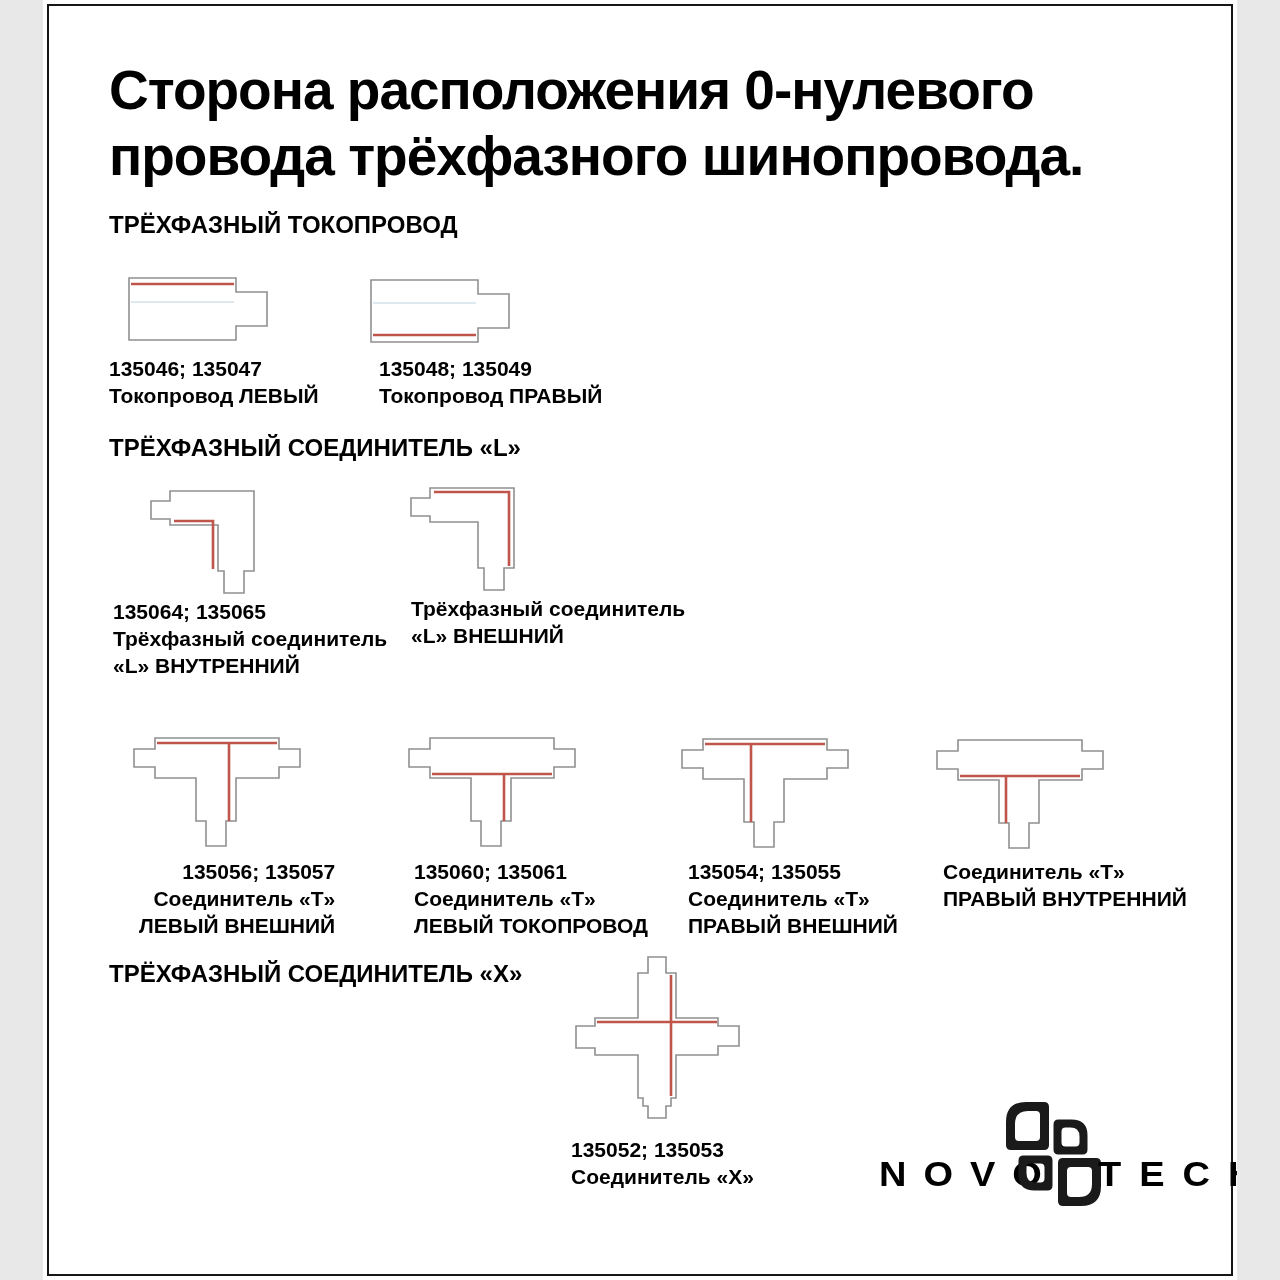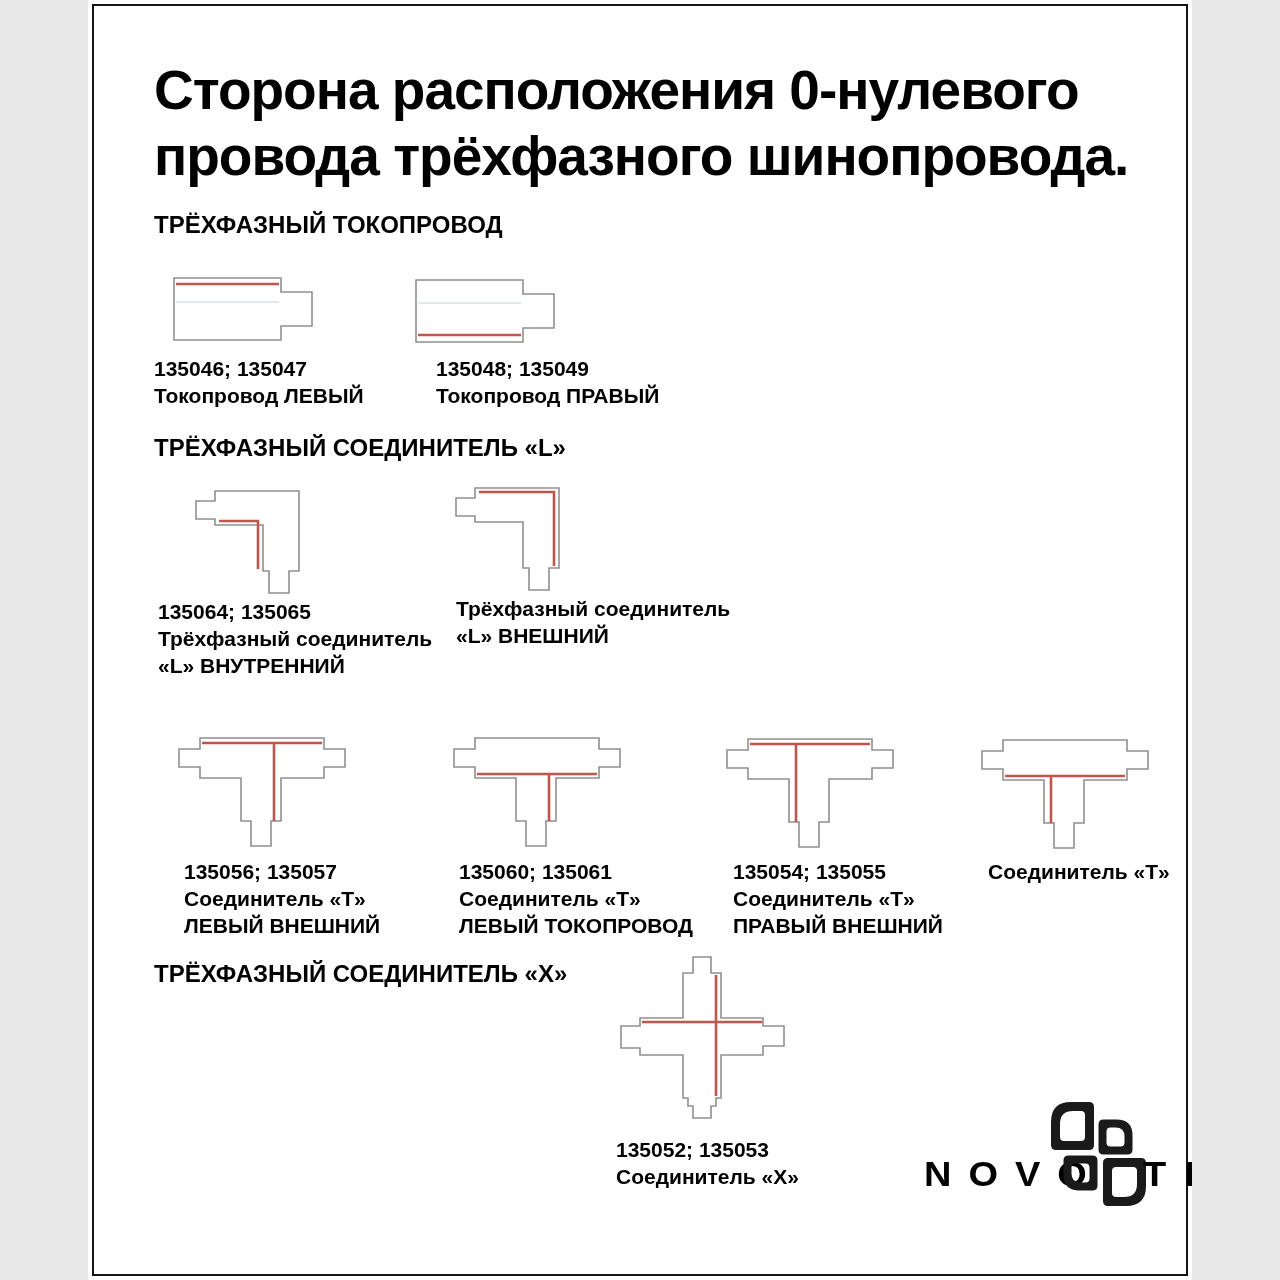--- a/index.html
+++ b/index.html
@@ -1,17 +1,17 @@
 <!DOCTYPE html>
 <html style="--outline-color: #909090; --neutral-color: #c0564b; --faint-color: #d3e1ea;"><head>
 <meta charset="utf-8">
 <style>
   html,body{margin:0;padding:0;background:#e8e8e8;}
   #canvas{
-    position:relative;width:1104px;height:1280px;background:#ffffff;
+    position:relative;width:1194px;height:1280px;background:#ffffff;
     font-family:"Liberation Sans","DejaVu Sans",sans-serif;color:#000;
     overflow:hidden;margin:0 auto;
   }
   #frame{position:absolute;left:4px;top:4px;right:4px;bottom:4px;border:2px solid #161616;pointer-events:none;}
   .abs{position:absolute;}
   .title{font-size:55px;line-height:66px;font-weight:bold;letter-spacing:-1px;white-space:nowrap;}
   .sec-heading{font-size:24px;font-weight:bold;white-space:nowrap;letter-spacing:0px;text-align:center;}
   .lbl{font-size:21px;line-height:27px;font-weight:bold;white-space:nowrap;}
   .lbl div{white-space:nowrap;}
   svg.diagram{overflow:visible;}
@@ -60,21 +60,21 @@
   <svg class="abs diagram" style="left:327px;top:279px;" width="140" height="64" viewBox="0 0 140 64">
     <use href="#feed-outline" class="outline"></use>
     <path class="faint" d="M3 24 H106"></path>
     <path class="neutral" d="M3 56 H106"></path>
   </svg>
 
   <div class="abs lbl" style="left:66px;top:355px;">
     <div>135046; 135047</div>
     <div>Токопровод ЛЕВЫЙ</div>
   </div>
-  <div class="abs lbl" style="left:348px;top:355px;">
+  <div class="abs lbl" style="left:336px;top:355px;">
     <div>135048; 135049</div>
     <div>Токопровод ПРАВЫЙ</div>
   </div>
 
   <div class="abs sec-heading" style="left:66px;top:434px;">ТРЁХФАЗНЫЙ СОЕДИНИТЕЛЬ «L»</div>
 
   <svg class="abs diagram" style="left:107px;top:490px;" width="108" height="104" viewBox="0 0 108 104">
     <use href="#l-outline" class="outline"></use>
     <path class="neutral" d="M24 31 H63 V79"></path>
   </svg>
@@ -112,37 +112,38 @@
     <path class="neutral" d="M24 7 H144"></path>
     <path class="neutral" d="M70 7 V85"></path>
   </svg>
 
   <svg class="abs diagram" style="left:893px;top:738px;" width="168" height="112" viewBox="0 0 168 112">
     <use href="#t-outline" class="outline"></use>
     <path class="neutral" d="M24 38 H144"></path>
     <path class="neutral" d="M70 38 V85"></path>
   </svg>
 
-  <div class="abs lbl" style="left:96px;top:858px;">
+  <div class="abs lbl" style="left:96px;top:858px;text-align:right;">
     <div>135056; 135057</div>
     <div>Соединитель «Т»</div>
     <div>ЛЕВЫЙ ВНЕШНИЙ</div>
   </div>
   <div class="abs lbl" style="left:371px;top:858px;">
     <div>135060; 135061</div>
     <div>Соединитель «Т»</div>
     <div>ЛЕВЫЙ ТОКОПРОВОД</div>
   </div>
   <div class="abs lbl" style="left:645px;top:858px;">
     <div>135054; 135055</div>
     <div>Соединитель «Т»</div>
     <div>ПРАВЫЙ ВНЕШНИЙ</div>
   </div>
   <div class="abs lbl" style="left:900px;top:858px;">
     <div>Соединитель «Т»</div>
+    <div>ПРАВЫЙ ВНУТРЕННИЙ</div>
   </div>
 
   <div class="abs sec-heading" style="left:66px;top:960px;">ТРЁХФАЗНЫЙ СОЕДИНИТЕЛЬ «Х»</div>
 
   <svg class="abs diagram" style="left:532px;top:956px;" width="165" height="164" viewBox="0 0 165 164">
     <use href="#x-outline" class="outline"></use>
     <path class="neutral" d="M22 66 H142"></path>
     <path class="neutral" d="M96 19 V140"></path>
   </svg>
 

